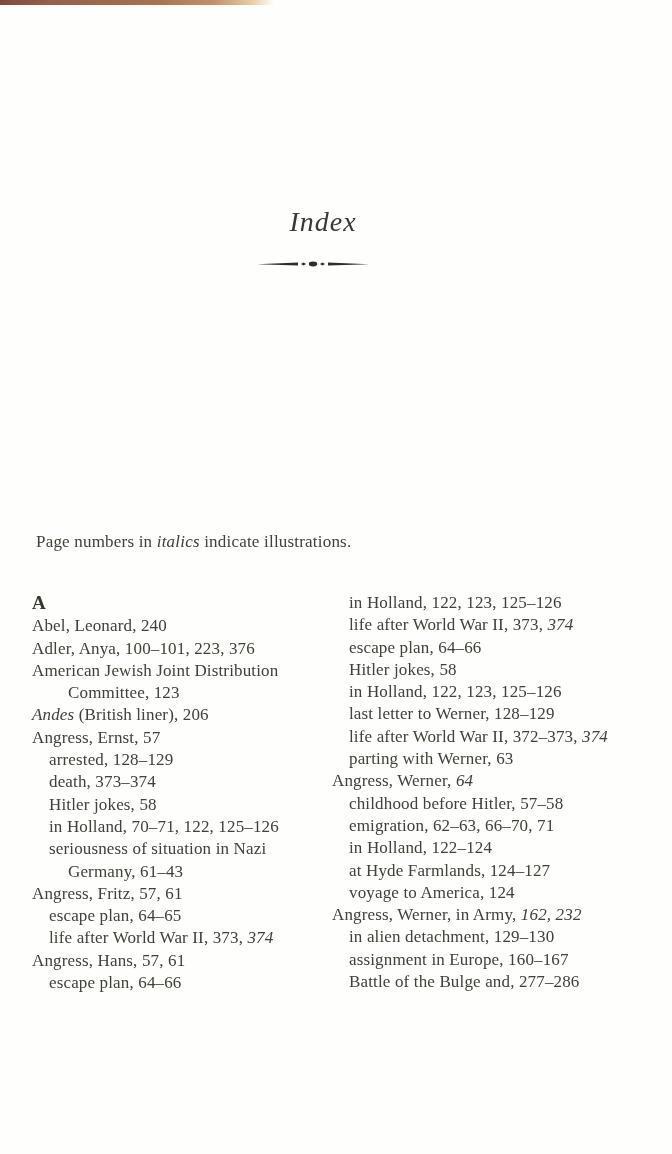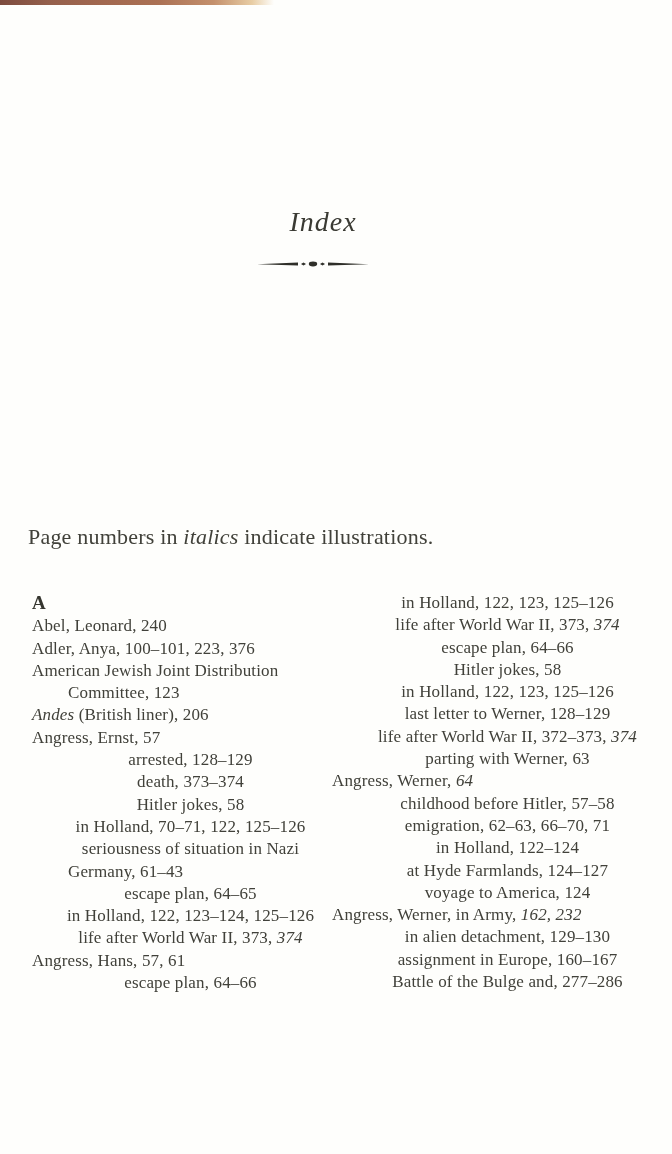--- a/index.html
+++ b/index.html
@@ -36,37 +36,37 @@
     color: #3a3a33;
   }
   .divider {
     position: absolute;
     top: 256px; left: 257px;
     width: 112px; height: 12px;
   }
   .note {
     position: absolute;
     top: 524px; left: 28px;
-    margin: 0;
-    font-size: 22px;
+    margin: 8px;
+    font-size: 17px;
     letter-spacing: 0.2px;
     white-space: nowrap;
   }
   .col {
     position: absolute;
     top: 592px;
     font-size: 17px;
     line-height: 22.3px;
     letter-spacing: 0.15px;
   }
   .col-left  { left: 32px;  width: 300px; }
   .col-right { left: 332px; width: 334px; }
   .line { white-space: nowrap; }
   .indent0 { padding-left: 0; }
-  .indent1 { padding-left: 17px; text-align: center; }
+  .indent1 { padding-left: 17px; }
   .indent2 { padding-left: 36px; }
   .it { font-style: italic; }
   .bd { font-weight: bold; font-size: 19px; color: #35352e; }
 </style>
 </head>
 <body>
 
 <div class="page">
 
   <div class="top-edge"></div>
@@ -94,22 +94,22 @@
       <div class="line indent0"><span>American Jewish Joint Distribution</span></div>
       <div class="line indent2"><span>Committee, 123</span></div>
       <div class="line indent0"><span class="it">Andes</span><span> (British liner), 206</span></div>
       <div class="line indent0"><span>Angress, Ernst, 57</span></div>
       <div class="line indent1"><span>arrested, 128–129</span></div>
       <div class="line indent1"><span>death, 373–374</span></div>
       <div class="line indent1"><span>Hitler jokes, 58</span></div>
       <div class="line indent1"><span>in Holland, 70–71, 122, 125–126</span></div>
       <div class="line indent1"><span>seriousness of situation in Nazi</span></div>
       <div class="line indent2"><span>Germany, 61–43</span></div>
+      <div class="line indent0"><span>Angress, Fritz, 57, 61</span></div>
       <div class="line indent1"><span>escape plan, 64–65</span></div>
-      <div class="line indent1"><span>in Holland, 122, 123–124, 125–126</span></div>
       <div class="line indent1"><span>life after World War II, 373, </span><span class="it">374</span></div>
       <div class="line indent0"><span>Angress, Hans, 57, 61</span></div>
       <div class="line indent1"><span>escape plan, 64–66</span></div>
     </div>
   <div class="col col-right" id="col-right">
       <div class="line indent1"><span>in Holland, 122, 123, 125–126</span></div>
       <div class="line indent1"><span>life after World War II, 373, </span><span class="it">374</span></div>
       <div class="line indent1"><span>escape plan, 64–66</span></div>
       <div class="line indent1"><span>Hitler jokes, 58</span></div>
       <div class="line indent1"><span>in Holland, 122, 123, 125–126</span></div>

